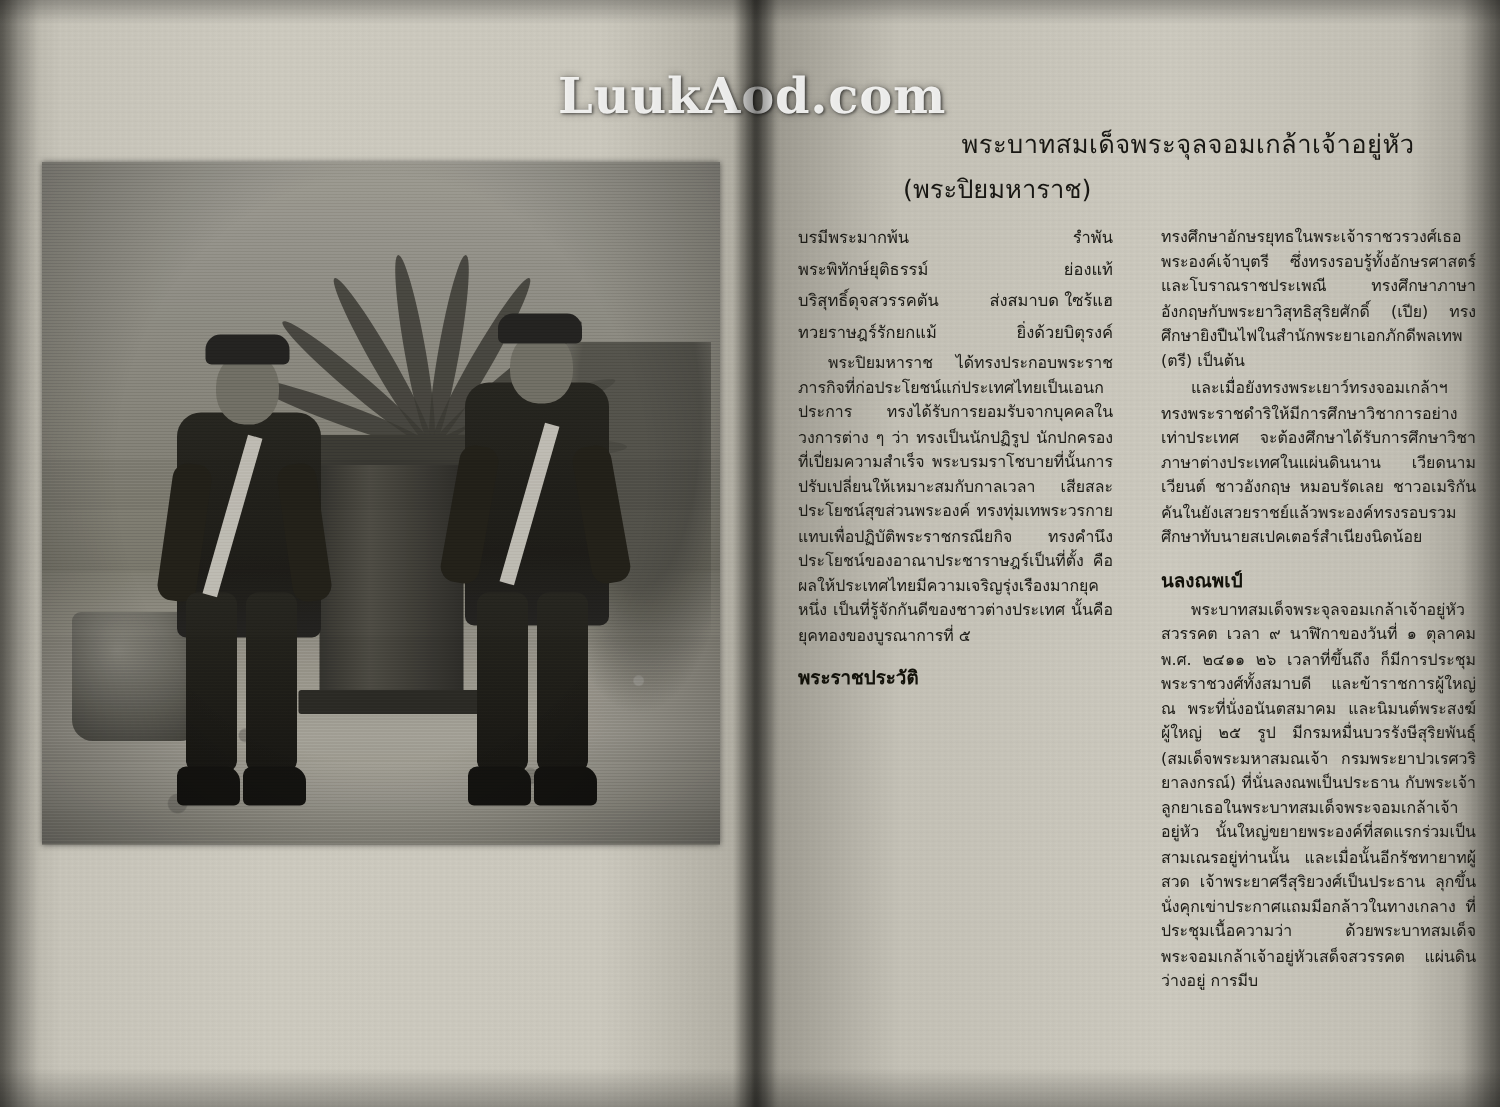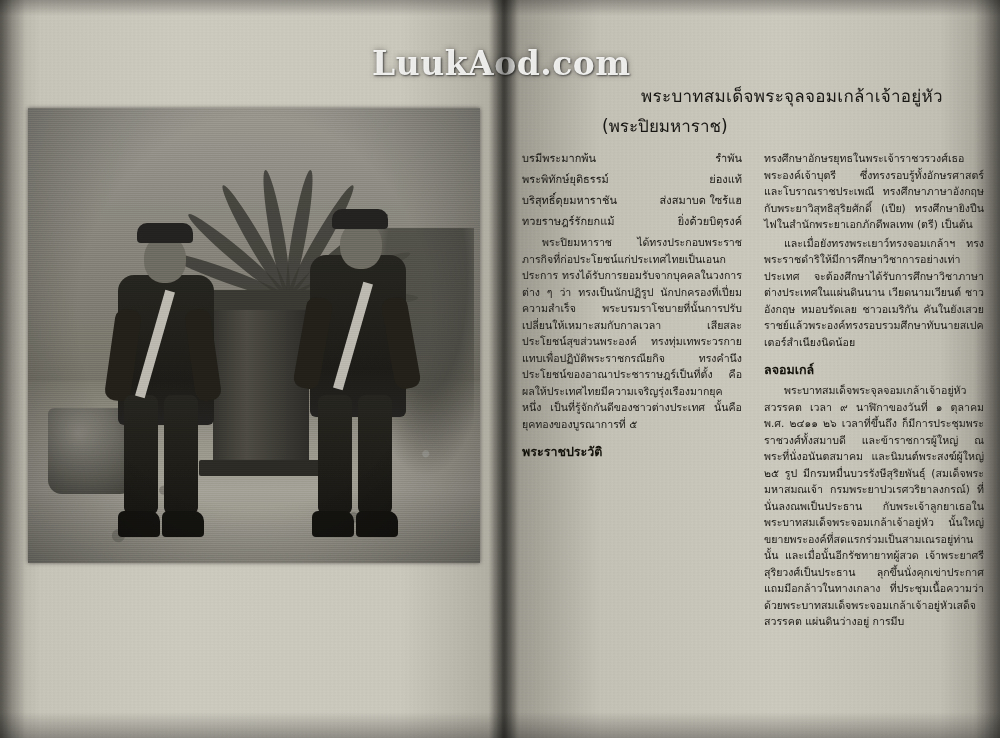--- a/index.html
+++ b/index.html
@@ -213,21 +213,21 @@
     color: #1d1c18;
   }
 
   .cols {
     position: absolute;
     left: 10px; top: 150px;
     width: 462px; height: 575px;
     display: flex;
     gap: 22px;
   }
-  .col { width: 220px; }
+  .col { width: 220px; margin-left: 10px; }
   .col p {
     margin: 0 0 2px 0;
     font-size: 10.6px;
     line-height: 16.5px;
     color: #22211c;
     text-align: justify;
     text-justify: inter-word;
   }
   .col p.indent { text-indent: 20px; }
   .col h3 {
@@ -326,36 +326,36 @@
       <div class="col">
         <div class="verse">
           <span>บรมีพระมากพ้น</span>
           <span>รำพัน</span>
         </div>
         <div class="verse">
           <span>พระพิทักษ์ยุติธรรม์</span>
           <span>ย่องแท้</span>
         </div>
         <div class="verse">
-          <span>บริสุทธิ์ดุยมหาราชัน</span>
+          <span>บริสุทธิ์ดุจสวรรคตัน</span>
           <span>ส่งสมาบด ใซร้แฮ</span>
         </div>
         <div class="verse">
           <span>ทวยราษฎร์รักยกแม้</span>
           <span>ยิ่งด้วยบิตุรงค์</span>
         </div>
 
         <p class="indent">พระปิยมหาราช ได้ทรงประกอบพระราชภารกิจที่ก่อประโยชน์แก่ประเทศไทยเป็นเอนกประการ ทรงได้รับการยอมรับจากบุคคลในวงการต่าง ๆ ว่า ทรงเป็นนักปฏิรูป นักปกครองที่เปี่ยมความสำเร็จ พระบรมราโชบายที่นั้นการปรับเปลี่ยนให้เหมาะสมกับกาลเวลา เสียสละประโยชน์สุขส่วนพระองค์ ทรงทุ่มเทพระวรกายแทบเพื่อปฏิบัติพระราชกรณียกิจ ทรงคำนึงประโยชน์ของอาณาประชาราษฎร์เป็นที่ตั้ง คือผลให้ประเทศไทยมีความเจริญรุ่งเรืองมากยุคหนึ่ง เป็นที่รู้จักกันดีของชาวต่างประเทศ นั้นคือ ยุคทองของบูรณาการที่ ๕</p>
         <h3>พระราชประวัติ</h3>
       </div>
 
       <div class="col">
         <p>ทรงศึกษาอักษรยุทธในพระเจ้าราชวรวงศ์เธอ พระองค์เจ้าบุตรี ซึ่งทรงรอบรู้ทั้งอักษรศาสตร์ และโบราณราชประเพณี ทรงศึกษาภาษาอังกฤษกับพระยาวิสุทธิสุริยศักดิ์ (เปีย) ทรงศึกษายิงปืนไฟในสำนักพระยาเอกภักดีพลเทพ (ตรี) เป็นต้น</p>
         <p class="indent">และเมื่อยังทรงพระเยาว์ทรงจอมเกล้าฯ ทรงพระราชดำริให้มีการศึกษาวิชาการอย่างเท่าประเทศ จะต้องศึกษาได้รับการศึกษาวิชาภาษาต่างประเทศในแผ่นดินนาน เวียดนามเวียนต์ ชาวอังกฤษ หมอบรัดเลย ชาวอเมริกัน คันในยังเสวยราชย์แล้วพระองค์ทรงรอบรวมศึกษาทับนายสเปคเตอร์สำเนียงนิดน้อย</p>
-        <h3>ลจอมเกล์</h3>
+        <h3>นลงณพเป์</h3>
         <p class="indent">พระบาทสมเด็จพระจุลจอมเกล้าเจ้าอยู่หัวสวรรคต เวลา ๙ นาฬิกาของวันที่ ๑ ตุลาคม พ.ศ. ๒๔๑๑ ๒๖ เวลาที่ขึ้นถึง ก็มีการประชุมพระราชวงศ์ทั้งสมาบดี และข้าราชการผู้ใหญ่ ณ พระที่นั่งอนันตสมาคม และนิมนต์พระสงฆ์ผู้ใหญ่ ๒๕ รูป มีกรมหมื่นบวรรังษีสุริยพันธุ์ (สมเด็จพระมหาสมณเจ้า กรมพระยาปวเรศวริยาลงกรณ์) ที่นั่นลงณพเป็นประธาน กับพระเจ้าลูกยาเธอในพระบาทสมเด็จพระจอมเกล้าเจ้าอยู่หัว นั้นใหญ่ขยายพระองค์ที่สดแรกร่วมเป็นสามเณรอยู่ท่านนั้น และเมื่อนั้นอีกรัชทายาทผู้สวด เจ้าพระยาศรีสุริยวงศ์เป็นประธาน ลุกขึ้นนั่งคุกเข่าประกาศแถมมีอกล้าวในทางเกลาง ที่ประชุมเนื้อความว่า ด้วยพระบาทสมเด็จพระจอมเกล้าเจ้าอยู่หัวเสด็จสวรรคต แผ่นดินว่างอยู่ การมีบ</p>
       </div>
     </div>
   </div>
 
   <div class="gutter"></div>
   <div class="edge-shadow-l"></div>
   <div class="edge-shadow-r"></div>
   <div class="top-shadow"></div>
   <div class="bottom-shadow"></div>

